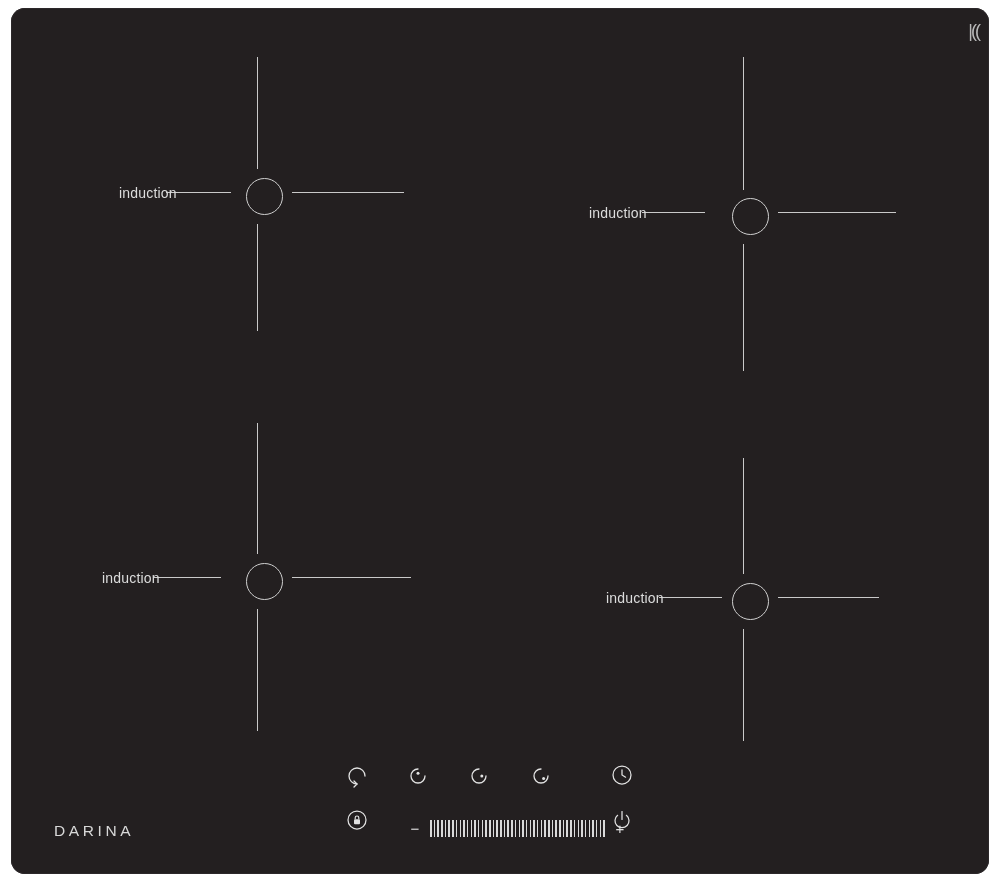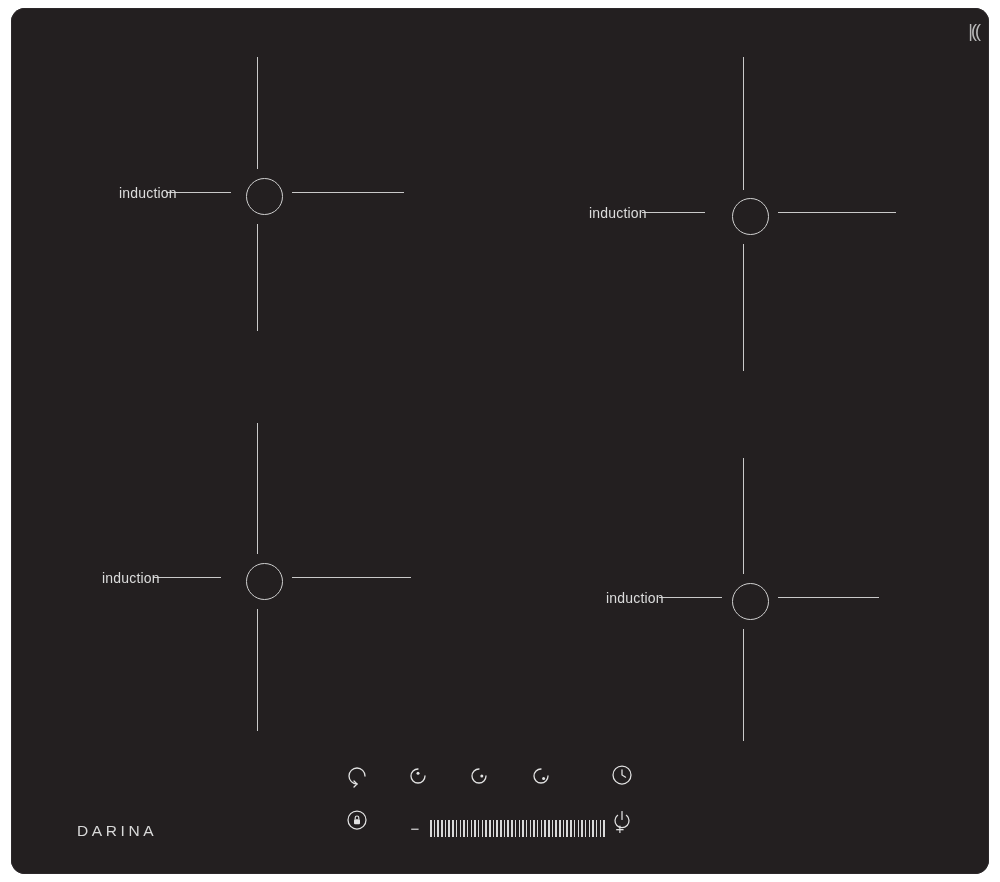--- a/index.html
+++ b/index.html
@@ -99,21 +99,21 @@
     background: #d9d9d9;
     height: 17px;
   }
 </style>
 </head>
 <body>
 
 <div id="cooktop">
   <div class="panel">
 
-    <div class="brand" style="left:66px; top:814px;">DARINA</div>
+    <div class="brand" style="left:43px; top:814px;">DARINA</div>
     <div class="logo-mark" style="right:10px; top:14px;">|((</div>
 
     <div class="zone">
       <div class="ring" style="left:235px; top:170px; width:37px; height:37px;"></div>
       <div class="vline" style="left:245.5px; top:49px; height:112px;"></div>
       <div class="vline" style="left:245.5px; top:216px; height:107px;"></div>
       <div class="hline" style="left:281px; top:183.5px; width:112px;"></div>
       <div class="hline" style="left:155px; top:183.5px; width:65px;"></div>
       <div class="zone-label" style="left:108px; top:177px;">induction</div>
     </div>

